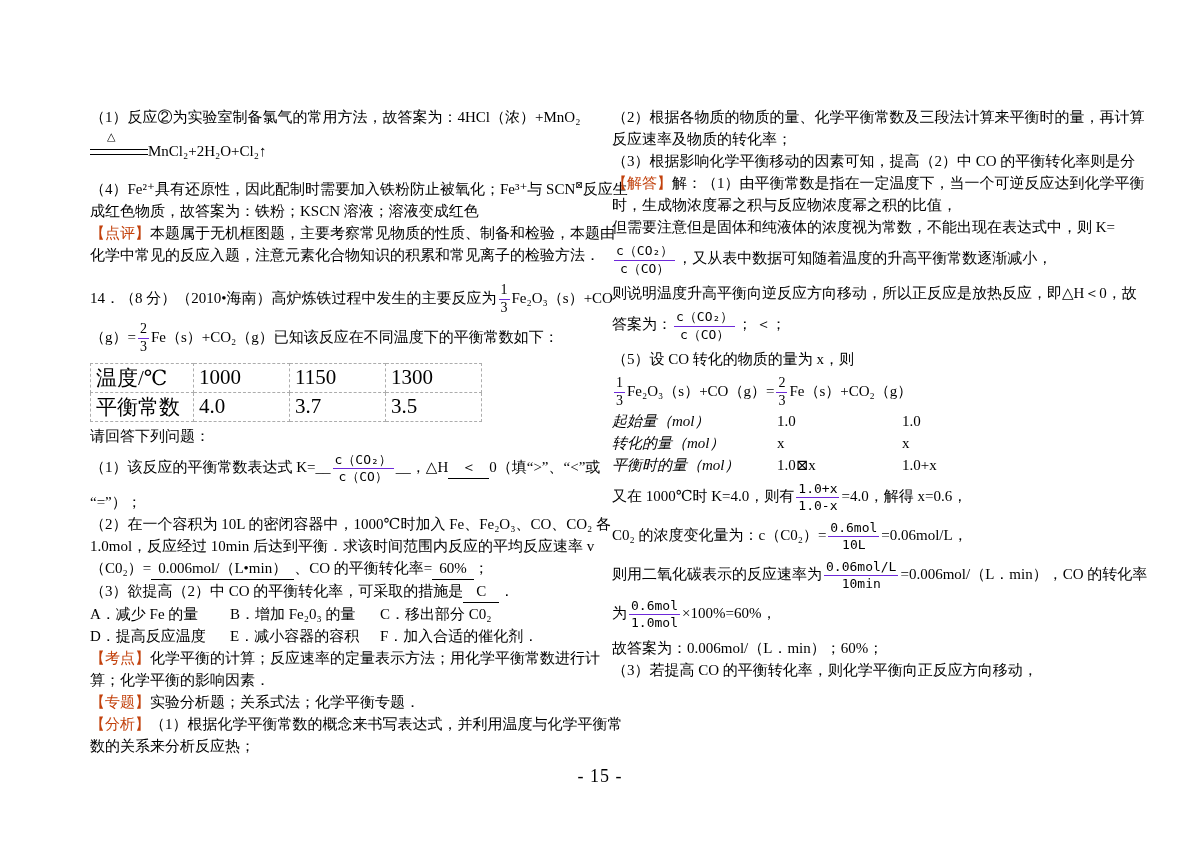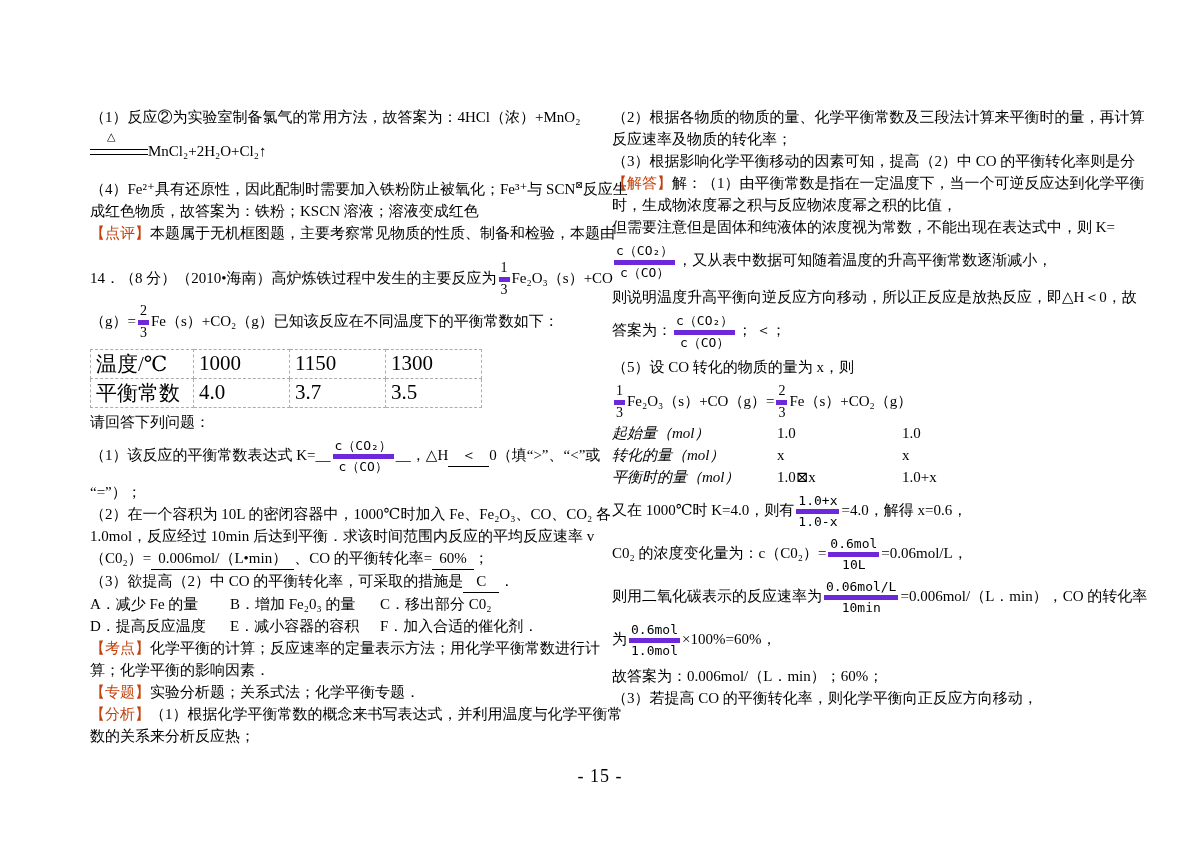--- a/index.html
+++ b/index.html
@@ -8,21 +8,21 @@
     font-family:"Liberation Serif","DejaVu Serif",serif;
     font-size:15px;color:#000;overflow:hidden;
   }
   .col{position:absolute;}
   .col-left{left:90px;top:106px;width:512px;}
   .col-right{left:612px;top:106px;width:520px;}
   .ln{margin:0;line-height:22px;white-space:nowrap;}
   .lbl{color:#c2410c;margin-top:25px;}
   
   .frac{display:inline-block;vertical-align:middle;text-align:center;line-height:1.12;margin:1px 2px;}
-  .frac .fn{display:block;border-bottom:5px solid #6d28d9;padding:0 2px 1px;}
+  .frac .fn{display:block;border-bottom:1px solid #6d28d9;padding:0 2px 1px;}
   .frac .fd{display:block;padding-top:1px;}
   .frac.mono{font-family:"DejaVu Sans Mono",monospace;font-size:13px;}
   .frac.sm{font-size:14px;line-height:1.05;}
   
   .blank{display:inline-block;border-bottom:1px solid #000;text-align:center;}
   .b-sm{padding:0 13px;}
   .b-md{padding:0 7px;}
   
   .heatmark{display:inline-block;width:58px;height:14px;position:relative;vertical-align:-2px;}
   .heatmark .tri{position:absolute;top:-13px;left:17px;font-size:11px;line-height:1;}
@@ -59,20 +59,21 @@
   </p>
 
   <p class="ln gap-md">
     <span>（4）Fe²⁺具有还原性，因此配制时需要加入铁粉防止被氧化；Fe³⁺与 SCN</span><sup class="supbox">⊠</sup><span>反应生</span>
   </p>
   <p class="ln">成红色物质，故答案为：铁粉；KSCN 溶液；溶液变成红色</p>
 
   <p class="ln">
     <span class="lbl">【点评】</span><span>本题属于无机框图题，主要考察常见物质的性质、制备和检验，本题由</span>
   </p>
+  <p class="ln">化学中常见的反应入题，注意元素化合物知识的积累和常见离子的检验方法．</p>
 
   <p class="ln gap-lg">
     <span>14．（8 分）（2010•海南）高炉炼铁过程中发生的主要反应为</span><span class="frac sm"><span class="fn">1</span><span class="fd">3</span></span><span>Fe₂O₃（s）+CO</span>
   </p>
   <p class="ln gap-sm">
     <span>（g）=</span><span class="frac sm"><span class="fn">2</span><span class="fd">3</span></span><span>Fe（s）+CO₂（g）已知该反应在不同温度下的平衡常数如下：</span>
   </p>
 
   <table class="qtable">
     <tbody>

